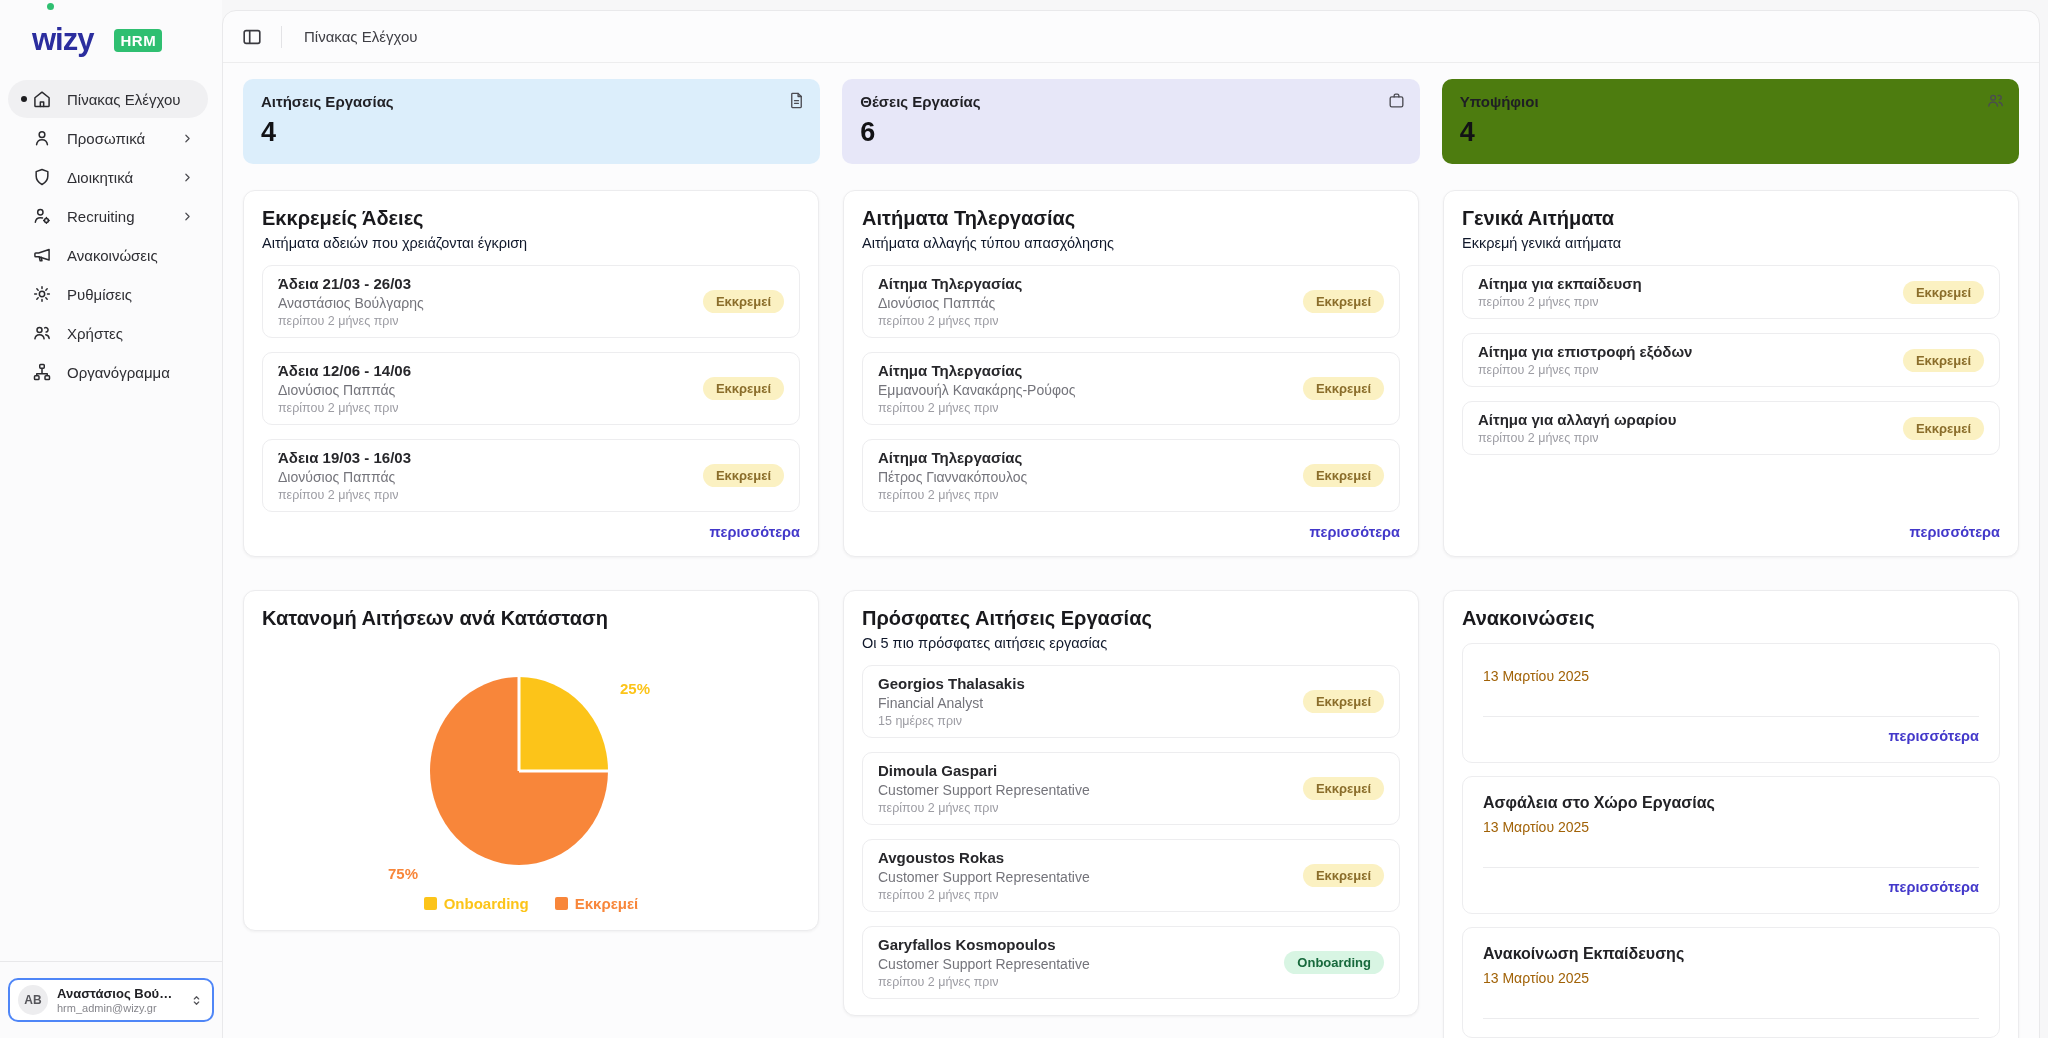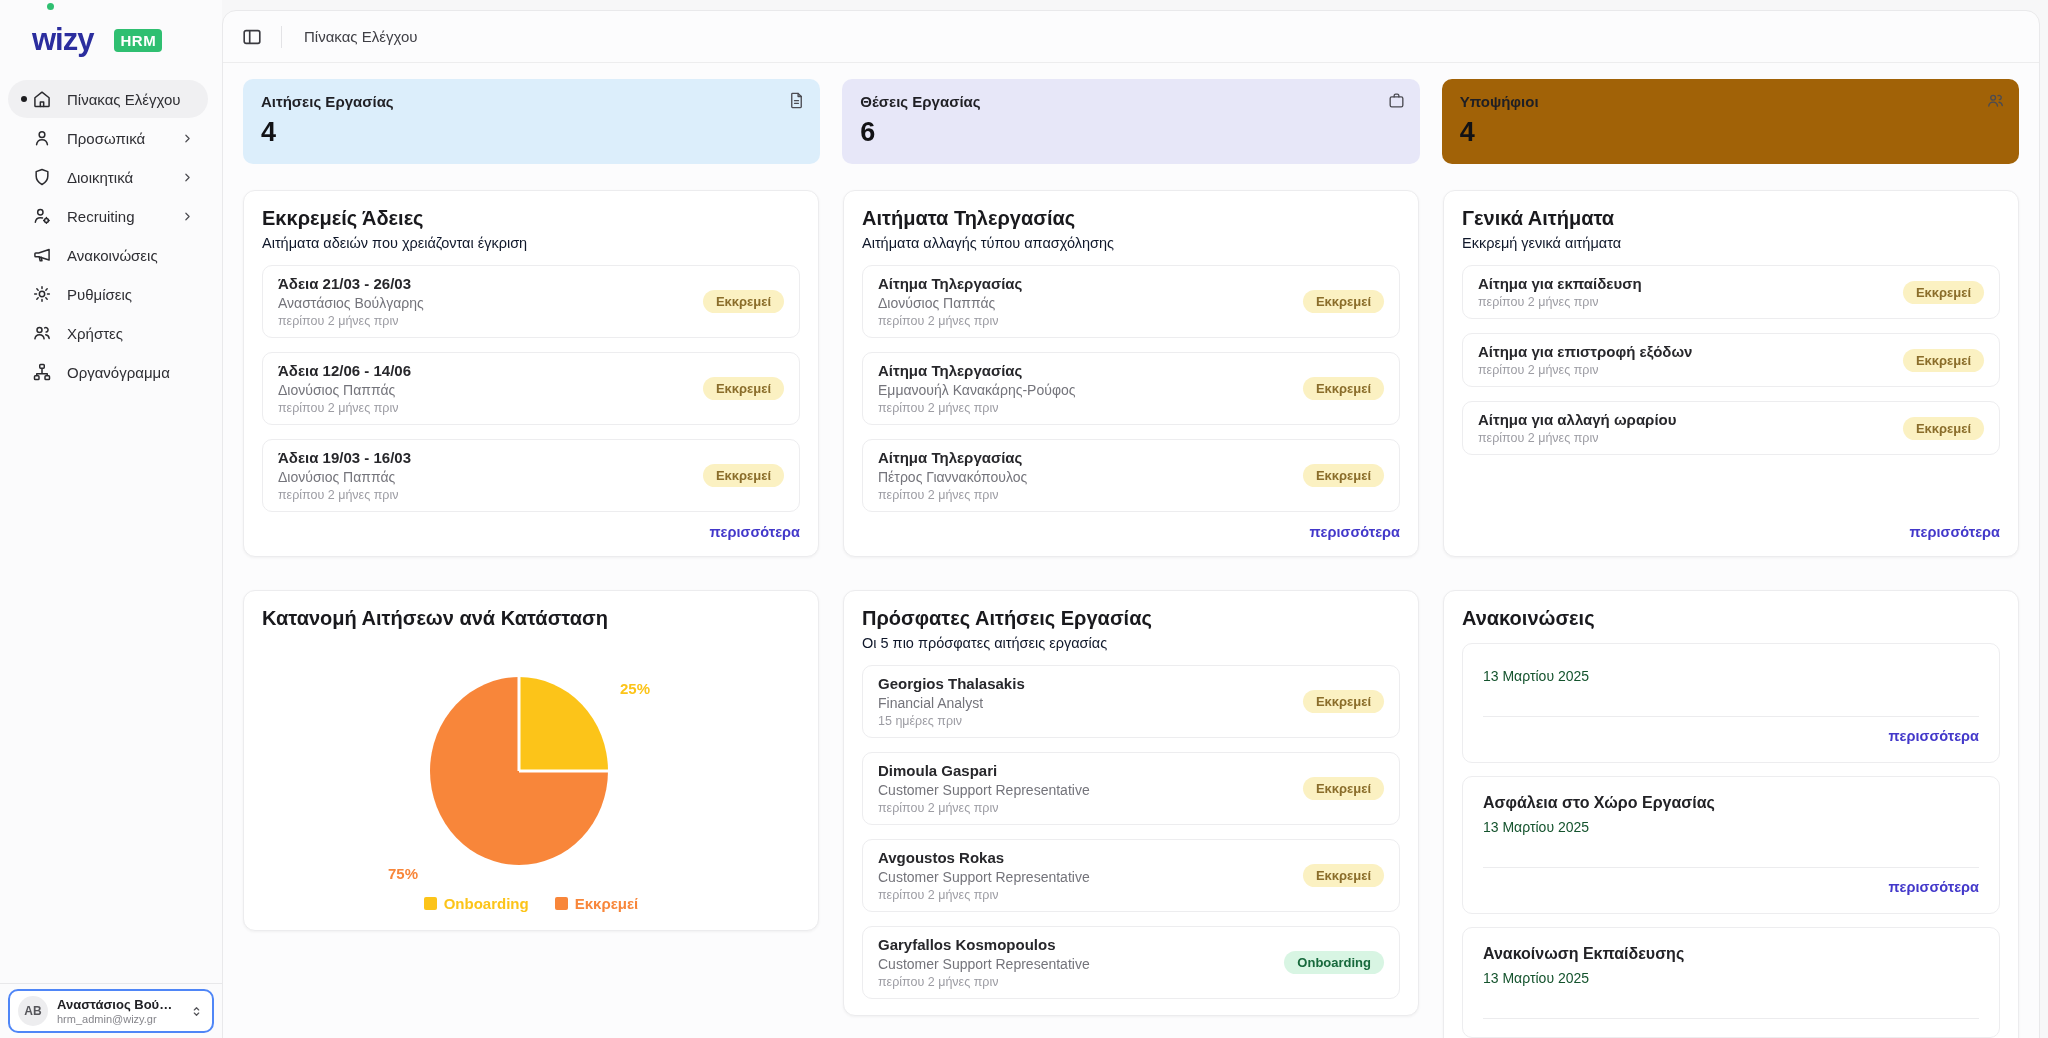--- a/index.html
+++ b/index.html
@@ -26,21 +26,21 @@
     padding-left: 8px; border-radius: 999px; cursor: pointer; color: #2e2e33;
   }
   .nav-item.active { background: #f0f0f2; }
   .dot-slot { width: 16px; display: flex; align-items: center; justify-content: center; }
   .active-dot { width: 6px; height: 6px; border-radius: 50%; background: #1d1d20; }
   .nav-icon { width: 20px; height: 20px; color: #2a2a2e; margin-right: 15px; }
   .nav-label { font-size: 15px; font-weight: 500; }
   .nav-chevron { margin-left: auto; margin-right: 14px; color: #4b4b50; }
 
   .sidebar-footer {
-    position: absolute; left: 0; right: 0; bottom: 0; border-top: 1px solid #e8e8ea; padding: 5px 8px;
+    position: absolute; left: 0; right: 0; bottom: 0; border-top: 1px solid #e8e8ea; padding: 16px 8px;
   }
   .user-box {
     display: flex; align-items: center; gap: 9px; background: #fff;
     border: 2px solid #4f86f7; border-radius: 10px; padding: 5px 8px; cursor: pointer;
   }
   .avatar { width: 30px; height: 30px; border-radius: 50%; background: #ededef; color: #55555a;
     font-size: 12px; font-weight: 600; display: flex; align-items: center; justify-content: center; flex: none; }
   .user-texts { min-width: 0; }
   .user-name { font-size: 13px; font-weight: 700; color: #212125; max-width: 116px;
     white-space: nowrap; overflow: hidden; text-overflow: ellipsis; }
@@ -106,21 +106,21 @@
   .pct-0 { left: 358px; top: 48px; }
   .pct-1 { left: 126px; top: 233px; }
   .legend { position: absolute; left: 0; right: 0; bottom: 2px; display: flex; justify-content: center; gap: 26px; }
   .legend-entry { display: flex; align-items: center; gap: 7px; font-size: 15px; font-weight: 600; }
   .swatch { width: 13px; height: 13px; border-radius: 2px; }
 
   
   .ann-list { margin-top: 13px; display: flex; flex-direction: column; gap: 13px; }
   .ann-box { border: 1px solid #ededef; border-radius: 10px; padding: 17px 20px 18px; background: #fff; }
   .ann-title { font-size: 16px; font-weight: 600; color: #222226; }
-  .ann-date { font-size: 14px; color: #14532d; margin-top: 7px; }
+  .ann-date { font-size: 14px; color: #a16207; margin-top: 7px; }
   .ann-divider { border: none; border-top: 1px solid #ececee; margin-top: 32px; }
   .ann-more { text-align: right; margin-top: 11px; font-size: 14.5px; font-weight: 600; color: #4338ca; cursor: pointer; }
 </style>
 </head>
 <body>
 
 <aside class="sidebar">
   <div class="logo">
     <span class="logo-text">wizy</span>
     <span class="logo-dot"></span>
@@ -283,21 +283,21 @@
       <div class="stat-card" style="background:#e7e7f8">
         <div class="stat-label">Θέσεις Εργασίας</div>
         <div class="stat-value">6</div>
         <span class="stat-icon">
           <svg viewBox="0 0 24 24" fill="none" stroke="currentColor" stroke-width="1.7" stroke-linejoin="round" stroke-linecap="round">
               <rect x="4" y="7.5" width="16" height="12.5" rx="2"></rect>
               <path d="M9 7.5V6a2 2 0 0 1 2-2h2a2 2 0 0 1 2 2v1.5"></path>
             </svg>
         </span>
       </div>
-      <div class="stat-card" style="background:#a16207">
+      <div class="stat-card" style="background:#4d7c0f">
         <div class="stat-label">Υποψήφιοι</div>
         <div class="stat-value">4</div>
         <span class="stat-icon">
           <svg viewBox="0 0 24 24" fill="none" stroke="currentColor" stroke-width="1.7" stroke-linecap="round">
               <circle cx="9" cy="8.5" r="3"></circle>
               <path d="M3.5 19c.4-3.4 2.5-5 5.5-5s5.1 1.6 5.5 5"></path>
               <path d="M15.2 5.9a2.7 2.7 0 1 1 1.8 5"></path>
               <path d="M16.5 14.2c2.4.3 3.7 1.8 4.1 4.3"></path>
             </svg>
         </span>

